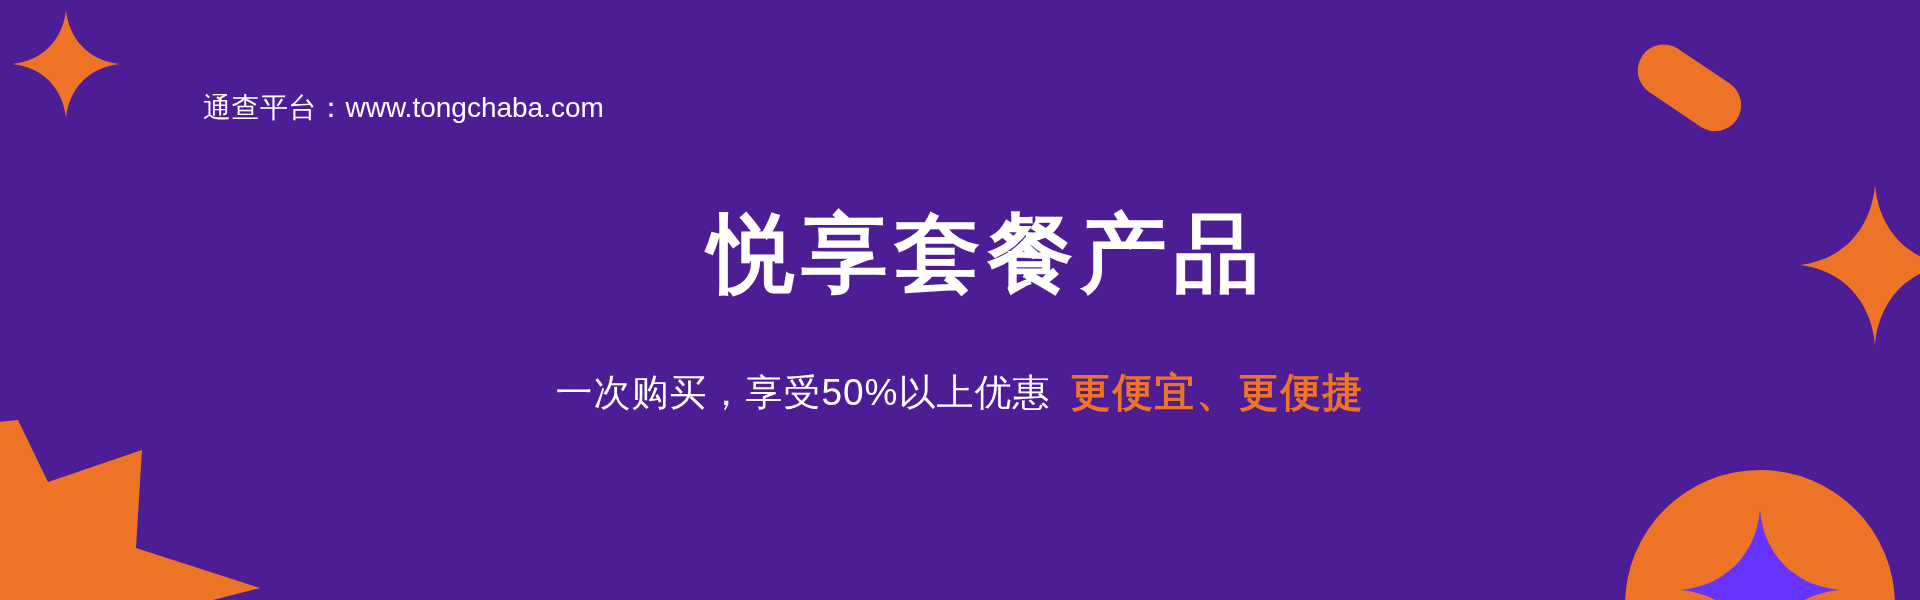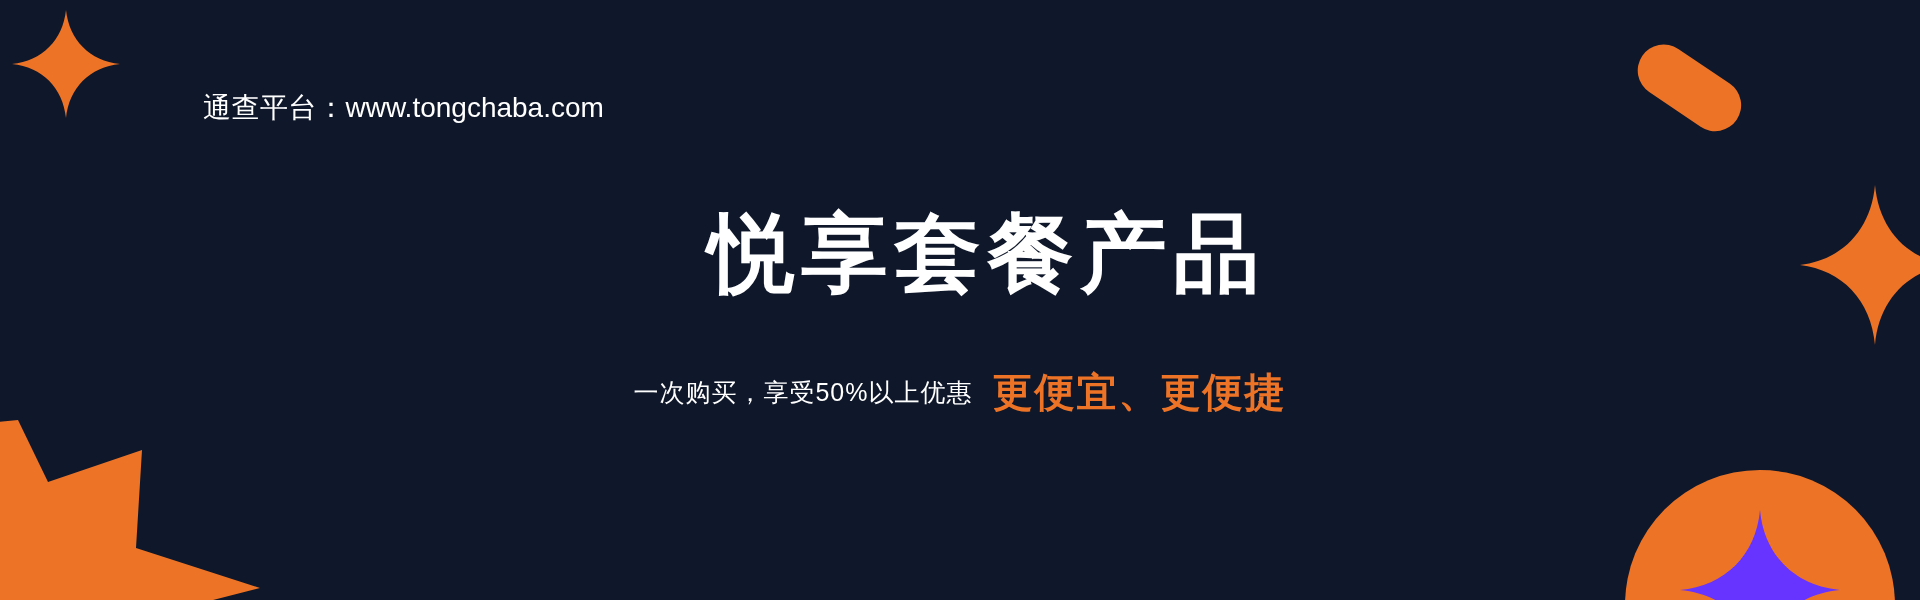--- a/index.html
+++ b/index.html
@@ -6,21 +6,21 @@
   html, body { width:1920px; height:600px; }
   body {
     font-family: "Liberation Sans", "DejaVu Sans", sans-serif;
     background:#0b4cad;
     overflow:hidden;
   }
   .banner {
     position:relative;
     width:1920px;
     height:600px;
-    background:#0f172a;
+    background:#4c1d95;
     overflow:hidden;
   }
 
   
   .decor { position:absolute; inset:0; pointer-events:none; }
   .decor svg { position:absolute; display:block; }
 
   .star-tl    { left:12px;   top:8px;    width:108px; height:112px; }
   .pill-tr    { left:1615px; top:42px;   width:150px; height:90px;  }
   .star-right { left:1800px; top:185px;  width:150px; height:160px; }
@@ -63,21 +63,21 @@
     position:absolute;
     left:0; right:0;
     top:392px;
     transform:translateY(-50%);
     text-align:center;
     white-space:nowrap;
     line-height:1;
   }
   .subline .sub-plain {
     color:#ffffff;
-    font-size:25px;
+    font-size:37px;
     font-weight:400;
     letter-spacing:1px;
     vertical-align:middle;
     text-align:center;
   }
   .subline .sub-accent {
     color:#ed7426;
     font-size:40px;
     font-weight:bold;
     letter-spacing:2px;

